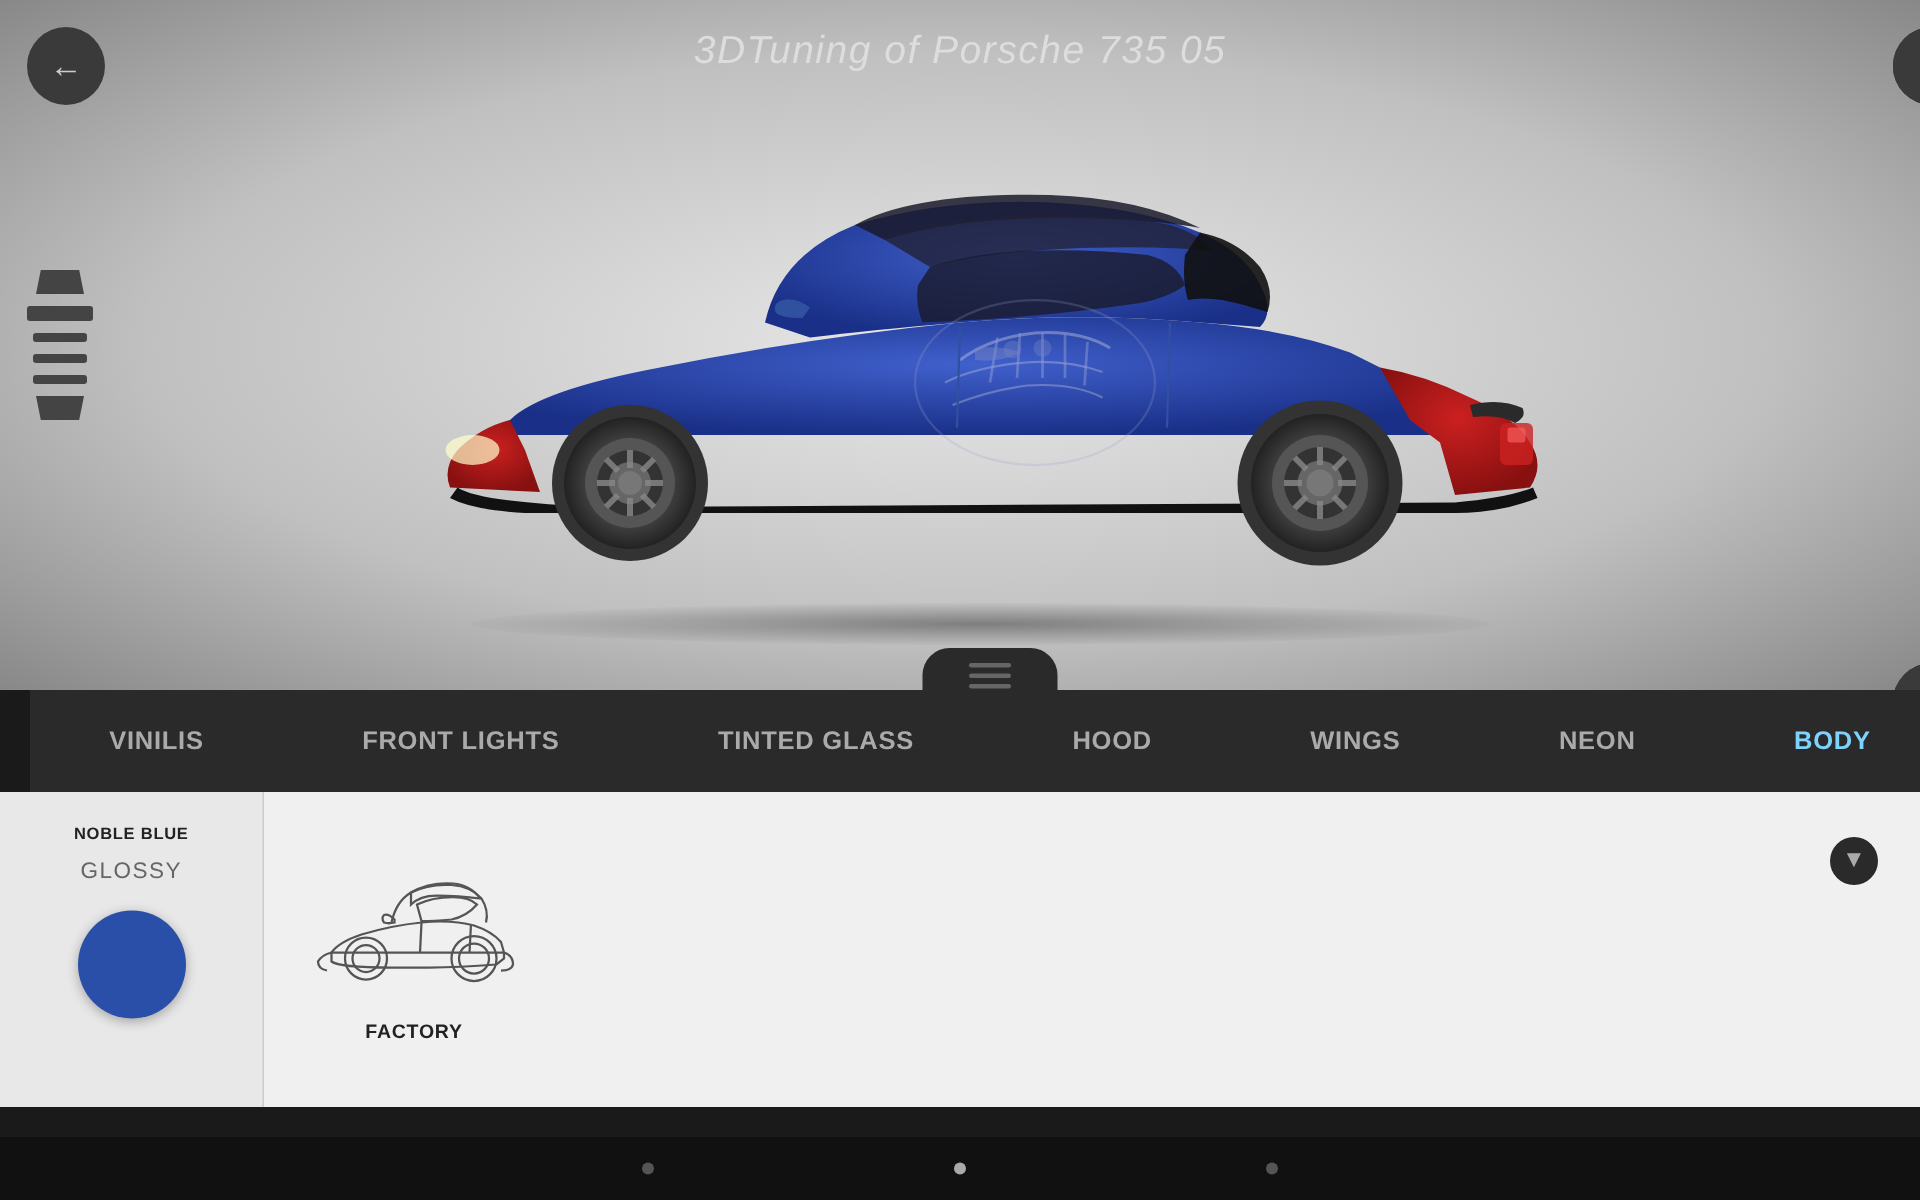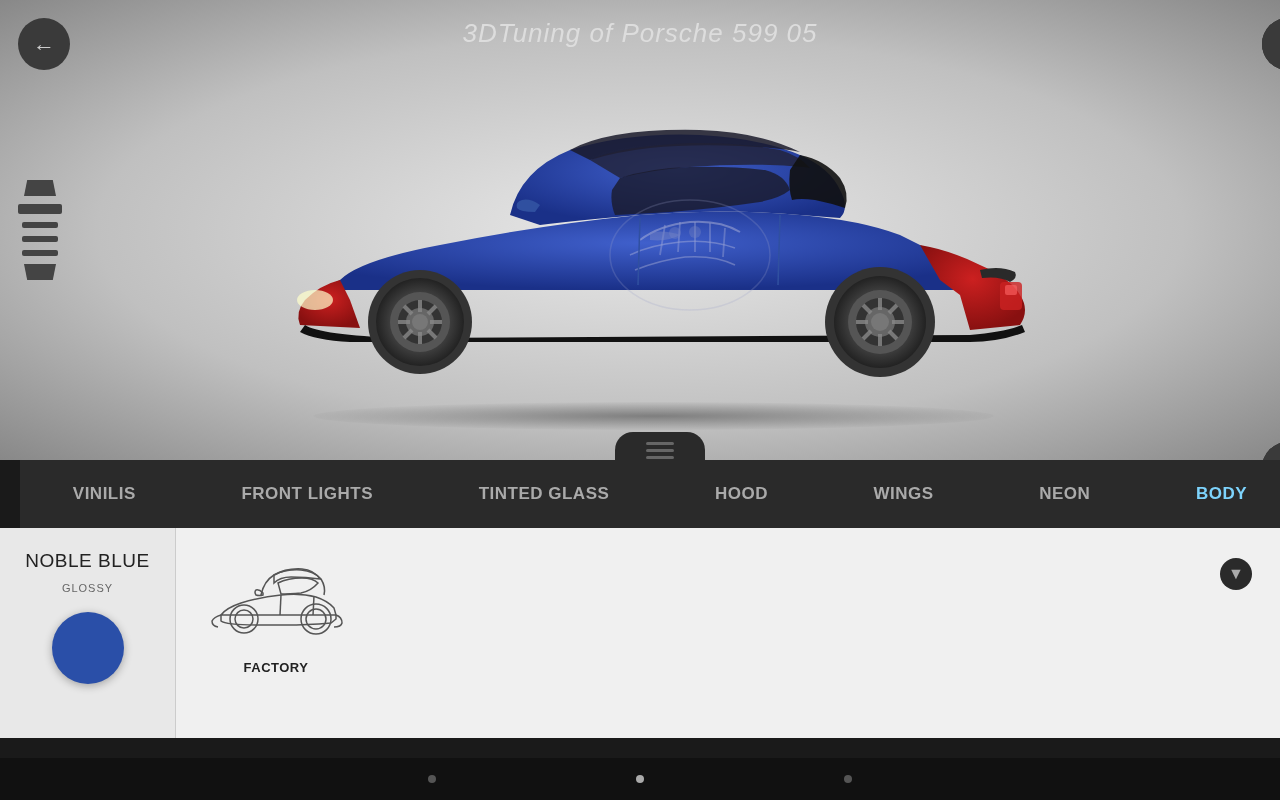--- a/index.html
+++ b/index.html
@@ -171,48 +171,49 @@
       background: #e8e8e8;
       border-right: 1px solid #ccc;
       display: flex;
       flex-direction: column;
       align-items: center;
       padding: 22px 16px;
       gap: 10px;
     }
 
     .color-name {
-      font-size: 19px;
-      font-weight: 400;
+      font-size: 11px;
+      font-weight: 700;
       color: #222;
       letter-spacing: 0.5px;
     }
 
     .color-type {
-      font-size: 11px;
+      font-size: 15px;
       color: #666;
       letter-spacing: 1px;
     }
 
     .color-swatch {
       width: 72px;
       height: 72px;
       border-radius: 50%;
       background: #2a4fa8;
       margin-top: 8px;
       box-shadow: 0 2px 8px rgba(0,0,0,0.3);
     }
 
     .body-options-panel {
       flex: 1;
       padding: 20px 30px;
       display: flex;
       flex-wrap: wrap;
       gap: 20px;
       align-items: flex-start;
+      margin-top: 20px;
     }
 
     .body-option {
       display: flex;
       flex-direction: column;
       align-items: center;
       gap: 12px;
       cursor: pointer;
     }
 
@@ -284,21 +285,21 @@
   </style>
 </head>
 <body>
 
 <div class="viewer-area">
 
   <button class="btn-circle btn-back">
     <span class="icon-arrow-left"></span>
   </button>
 
-  <div class="viewer-title">3DTuning of Porsche 599 05</div>
+  <div class="viewer-title">3DTuning of Porsche 735 05</div>
 
   <div class="top-right-buttons">
     <button class="btn-circle">
       
     </button>
     <button class="btn-circle">
       <span style="font-size:18px;">
         <svg width="22" height="18" viewBox="0 0 22 18" fill="none">
           <rect x="1" y="5" width="20" height="13" rx="2" stroke="#ccc" stroke-width="2" fill="none"></rect>
           <circle cx="11" cy="11.5" r="4" stroke="#ccc" stroke-width="2" fill="none"></circle>

